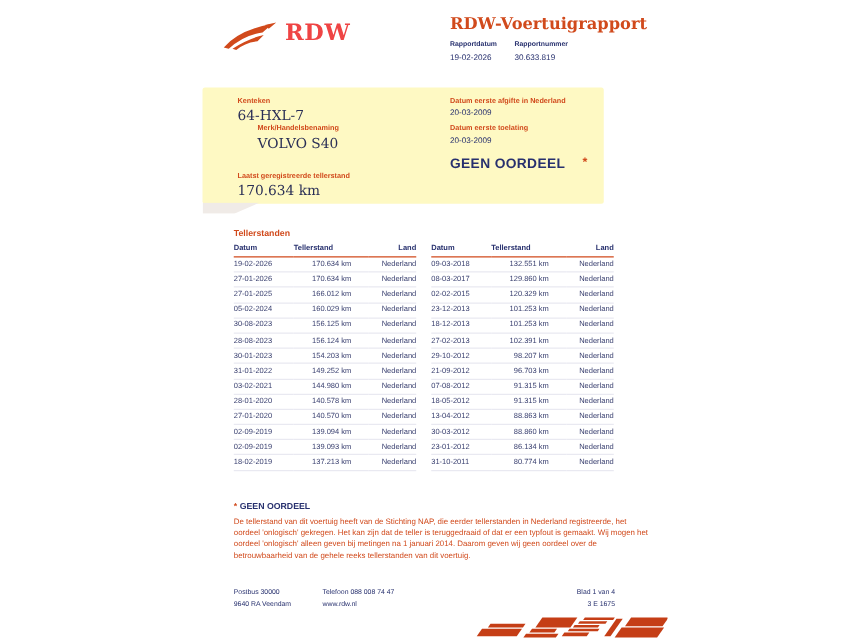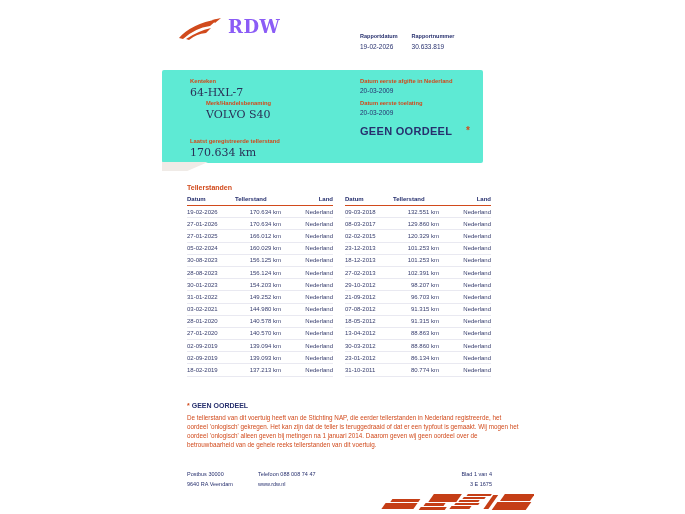--- a/index.html
+++ b/index.html
@@ -4,27 +4,27 @@
 <style>
   * { margin:0; padding:0; box-sizing:border-box; }
   html,body { background:#ffffff; }
   .page {
     position:relative; width:685px; height:514px; background:#ffffff;
     font-family:"Liberation Sans", sans-serif; color:#27306e; overflow:hidden;
   }
   
   .logo-wrap { position:absolute; left:178px; top:11px; display:flex; align-items:center; }
   .logo-swoosh { width:44px; height:30px; }
-  .logo-text { font-family:"DejaVu Serif", serif; font-weight:bold; font-size:18px; color:#8b5cf6; margin-left:6px; letter-spacing:0.5px; }
+  .logo-text { font-family:"DejaVu Serif", serif; font-weight:bold; font-size:18px; color:#ef4444; margin-left:6px; letter-spacing:0.5px; }
   .report-title { position:absolute; left:360px; top:12px; font-family:"DejaVu Serif", serif; font-weight:bold; font-size:13px; color:#d14a1c; }
   .report-meta { position:absolute; left:360px; top:33px; display:flex; gap:14px; }
   .meta-block .lbl { font-size:5.5px; font-weight:bold; color:#27306e; }
   .meta-block .val { font-size:6.5px; color:#27306e; margin-top:4px; }
   
-  .panel { position:absolute; left:162px; top:70px; width:321px; height:93px; background:#5eead4; border-radius:2px; }
+  .panel { position:absolute; left:162px; top:70px; width:321px; height:93px; background:#fef9c3; border-radius:2px; }
   .panel-tail { position:absolute; left:162px; top:162px; width:46px; height:9px; background:#f0ebe7; clip-path:polygon(0 0,100% 0,55% 100%,0 100%); }
   .fld { position:absolute; }
   .fld .lbl { font-size:5.8px; font-weight:bold; color:#d14a1c; }
   .fld .val-serif { font-family:"DejaVu Serif", serif; font-size:11px; color:#2a2f56; margin-top:2px; }
   .fld .val-sm { font-size:6.5px; color:#27306e; margin-top:3px; }
   .verdict { position:absolute; left:198px; top:55px; font-size:11px; font-weight:bold; color:#27306e; letter-spacing:0.3px; }
   .verdict-star { position:absolute; left:304px; top:55px; font-size:10px; font-weight:bold; color:#d14a1c; }
   
   .tables-title { position:absolute; left:187px; top:184px; font-size:7px; font-weight:bold; color:#d14a1c; }
   .tbl { position:absolute; top:194px; width:146px; border-collapse:collapse; table-layout:fixed; }
@@ -53,20 +53,21 @@
 
   <div class="logo-wrap">
     <svg class="logo-swoosh" viewBox="0 0 44 30">
       <path d="M1 27 Q13 13 40 8 L32 15 Q17 17 5 28 Z" fill="#d14a1c"></path>
       <path d="M8 28 Q20 20 33 17 L28 22 Q18 23 11 29 Z" fill="#d14a1c"></path>
       <path d="M34 9 L43 7 L37 12 Z" fill="#d14a1c"></path>
     </svg>
     <span class="logo-text">RDW</span>
   </div>
 
+  <div class="report-title">RDW-Voertuigrapport</div>
 
   <div class="report-meta">
     <div class="meta-block">
       <div class="lbl">Rapportdatum</div>
       <div class="val">19-02-2026</div>
     </div>
     <div class="meta-block">
       <div class="lbl">Rapportnummer</div>
       <div class="val">30.633.819</div>
     </div>

